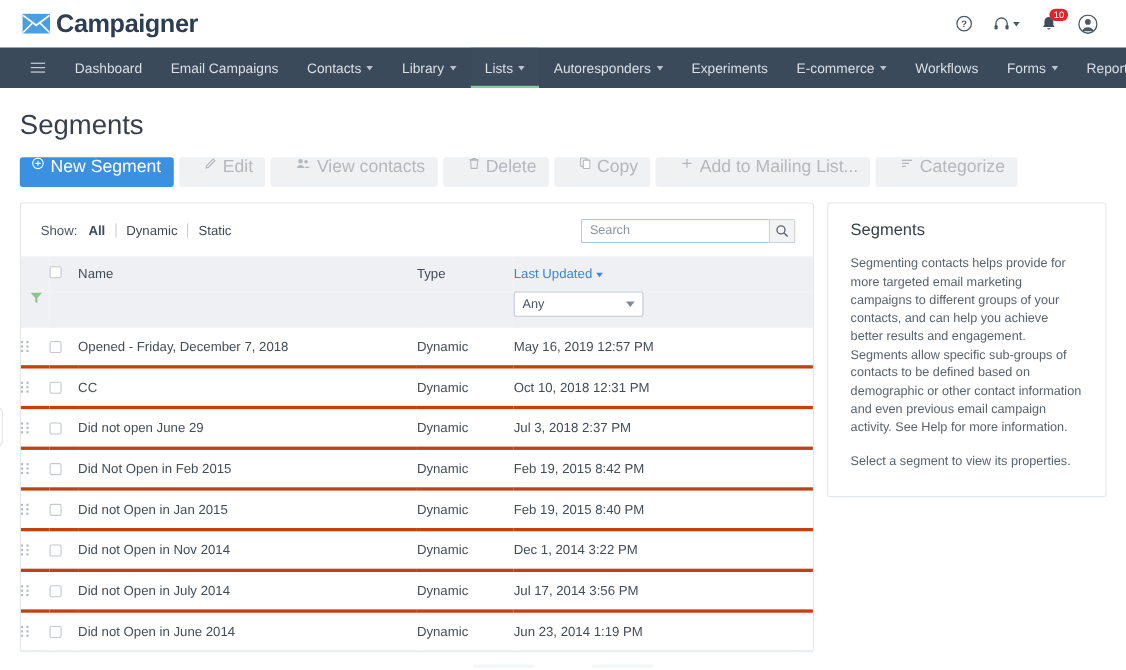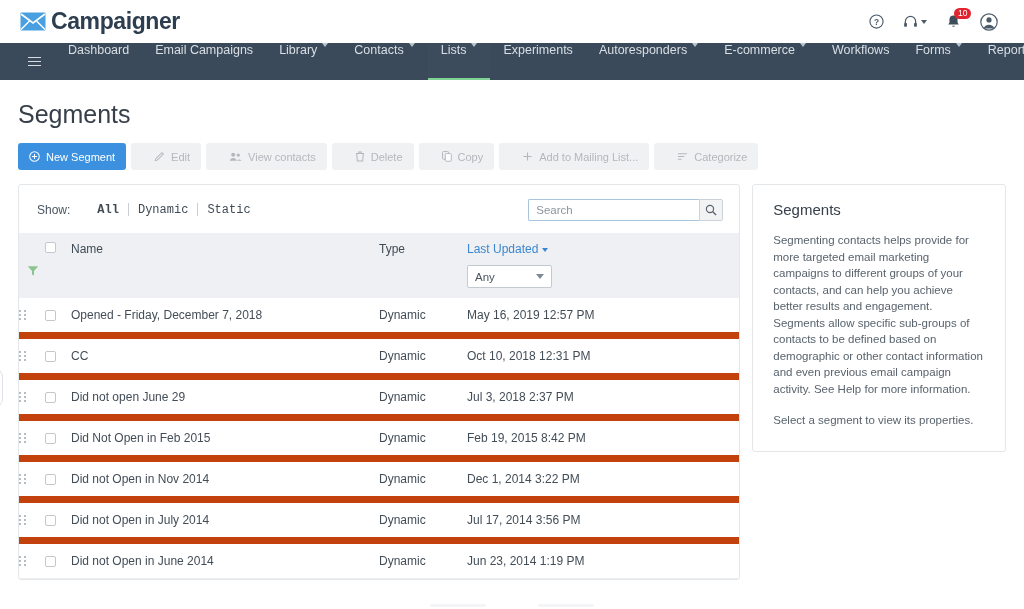--- a/index.html
+++ b/index.html
@@ -48,22 +48,22 @@
     display: flex; align-items: stretch;
     padding-left: 14px;
     font-size: 12.5px;
   }
   .nav-burger {
     display: flex; flex-direction: column; justify-content: center;
     gap: 2.5px; padding: 0 14px; cursor: pointer;
   }
   .nav-burger span { display: block; width: 13px; height: 1.6px; background: #d6dce2; }
   .nav-item {
-    display: flex; align-items: flex-start; gap: 5px;
-    padding: 0 13px; color: #d9dfe5; cursor: pointer;
+    display: flex; align-items: center; gap: 5px;
+    padding: 12px 13px; color: #d9dfe5; cursor: pointer;
     position: relative; white-space: nowrap;
   }
   .nav-item.active { background: #45556640; }
   .nav-item.active::after {
     content: ""; position: absolute; left: 0; right: 0; bottom: 0;
     height: 2.5px; background: #7ed492;
   }
   .nav-caret {
     width: 0; height: 0;
     border-left: 3.5px solid transparent; border-right: 3.5px solid transparent;
@@ -73,44 +73,44 @@
   
   .page { padding: 0 16px; }
   .page-title {
     font-size: 25px; color: #37404a; font-weight: normal;
     padding: 20px 2px 0 2px;
   }
 
   
   .toolbar { display: flex; gap: 5px; padding: 14px 2px 0 2px; }
   .btn {
-    display: flex; align-items: center; gap: 6px;
+    display: flex; gap: 6px;
     height: 27px; padding: 0 11px;
-    font-size: 11px; border-radius: 3px;
+    font-size: 16px; border-radius: 3px;
     border: none; cursor: pointer; white-space: nowrap;
   }
   .btn-primary { background: #3b90df; color: #fff; }
   .btn-disabled { background: #f0f1f2; color: #b3b8bd; cursor: default; padding-left: 23px; }
   .btn svg { flex: none; }
 
   
   .columns { display: flex; gap: 12px; padding: 14px 2px 0 2px; align-items: flex-start; }
   .panel {
     background: #fff; border: 1px solid #e4e7ea; border-radius: 3px;
   }
   .grid-panel { width: 730px; }
   .side-panel { width: 256px; padding: 16px 20px 22px; }
 
   
   .grid-top {
     display: flex; align-items: center;
     padding: 14px 16px 12px 18px;
   }
-  .show-label { font-size: 12px; color: #4a5560; margin-right: 27px; }
-  .show-opts { display: flex; font-size: 12px; font-family: Liberation Mono, monospace; }
+  .show-label { font-size: 12px; color: #4a5560; margin-right: 10px; }
+  .show-opts { display: flex; font-size: 12px; }
   .show-opt { color: #3f4a55; padding: 0 9px; cursor: pointer; }
   .show-opt:first-child { padding-left: 0; }
   .show-opt.sel { font-weight: bold; }
   .show-div { width: 1px; height: 13px; background: #c9cfd5; }
   .search-wrap { margin-left: auto; display: flex; align-items: flex-start; }
   .search-input {
     width: 171px; height: 22px;
     border: 1px solid #a9c5dd; border-radius: 2px 0 0 2px;
     border-right: none;
     font-size: 11.5px; padding: 0 7px; color: #4a5560;
@@ -139,34 +139,34 @@
   .col-type { width: 88px; }
   .col-upd  { }
   .sort-link { color: #3b86d0; cursor: pointer; }
   .sort-caret {
     display: inline-block; width: 0; height: 0; margin-left: 4px;
     border-left: 3.5px solid transparent; border-right: 3.5px solid transparent;
     border-top: 4.5px solid #3b86d0; vertical-align: 1.5px;
   }
   tr.filter-row th { background: #eef0f4; padding: 0 0 10px 0; }
   .filter-sel {
-    width: 85px; height: 23px;
+    width: 118px; height: 23px;
     border: 1px solid #c4cad1; border-radius: 2px; background: #fff;
     font-size: 11.5px; color: #4a5560;
     display: flex; align-items: center; padding: 0 7px;
     justify-content: space-between; cursor: pointer;
   }
   .sel-caret {
     width: 0; height: 0;
     border-left: 4px solid transparent; border-right: 4px solid transparent;
     border-top: 5px solid #7e8a95;
   }
   tbody td {
     font-size: 12px; color: #434d57;
-    padding: 10px 0; border-bottom: 7px solid #c2410c;
+    padding: 10px 0; border-bottom: 3px solid #c2410c;
   }
   tbody tr:last-child td { border-bottom: 1px solid #ebedef; }
   .chk {
     width: 11px; height: 11px;
     border: 1px solid #c2c8ce; border-radius: 2px; background: #fff;
     display: block; cursor: pointer;
   }
   .drag-dots { display: grid; grid-template-columns: 2px 2px; gap: 2px 3px; cursor: grab; }
   .drag-dots i { width: 2px; height: 2px; background: #b6bcc2; display: block; }
 
@@ -242,37 +242,37 @@
       <span></span>
       <span></span>
   </div>
   <div class="nav-item">
     <span>Dashboard</span>
   </div>
   <div class="nav-item">
     <span>Email Campaigns</span>
   </div>
   <div class="nav-item">
+    <span>Contacts</span>
+    <i class="nav-caret"></i>
+  </div>
+  <div class="nav-item">
     <span>Library</span>
-    <i class="nav-caret"></i>
-  </div>
-  <div class="nav-item">
-    <span>Contacts</span>
     <i class="nav-caret"></i>
   </div>
   <div class="nav-item active">
     <span>Lists</span>
     <i class="nav-caret"></i>
   </div>
   <div class="nav-item">
-    <span>Experiments</span>
-  </div>
-  <div class="nav-item">
     <span>Autoresponders</span>
     <i class="nav-caret"></i>
+  </div>
+  <div class="nav-item">
+    <span>Experiments</span>
   </div>
   <div class="nav-item">
     <span>E-commerce</span>
     <i class="nav-caret"></i>
   </div>
   <div class="nav-item">
     <span>Workflows</span>
   </div>
   <div class="nav-item">
     <span>Forms</span>
@@ -483,20 +483,38 @@
                   <i></i>
                   <i></i>
                   <i></i>
                   <i></i>
                   <i></i>
                 </span>
               </td>
             <td>
                 <span class="chk"></span>
               </td>
+            <td>Did not Open in Jan 2015</td>
+            <td>Dynamic</td>
+            <td>Feb 19, 2015 8:40 PM</td>
+          </tr>
+          <tr>
+            <td>
+                <span class="drag-dots">
+                  <i></i>
+                  <i></i>
+                  <i></i>
+                  <i></i>
+                  <i></i>
+                  <i></i>
+                </span>
+              </td>
+            <td>
+                <span class="chk"></span>
+              </td>
             <td>Did not Open in Nov 2014</td>
             <td>Dynamic</td>
             <td>Dec 1, 2014 3:22 PM</td>
           </tr>
           <tr>
             <td>
                 <span class="drag-dots">
                   <i></i>
                   <i></i>
                   <i></i>

